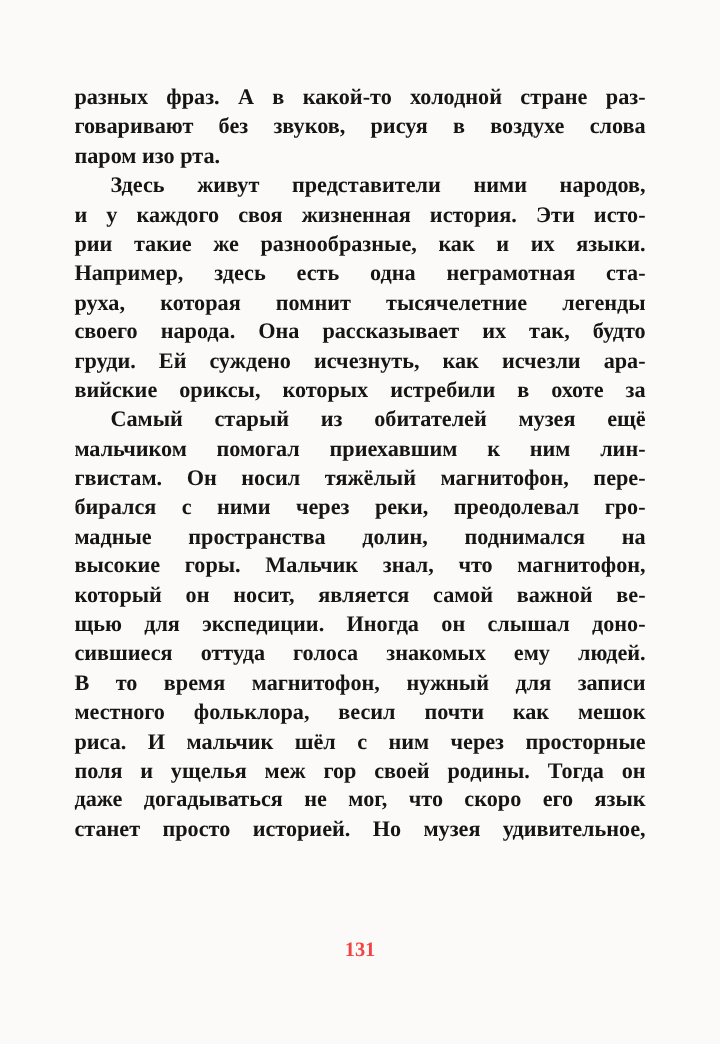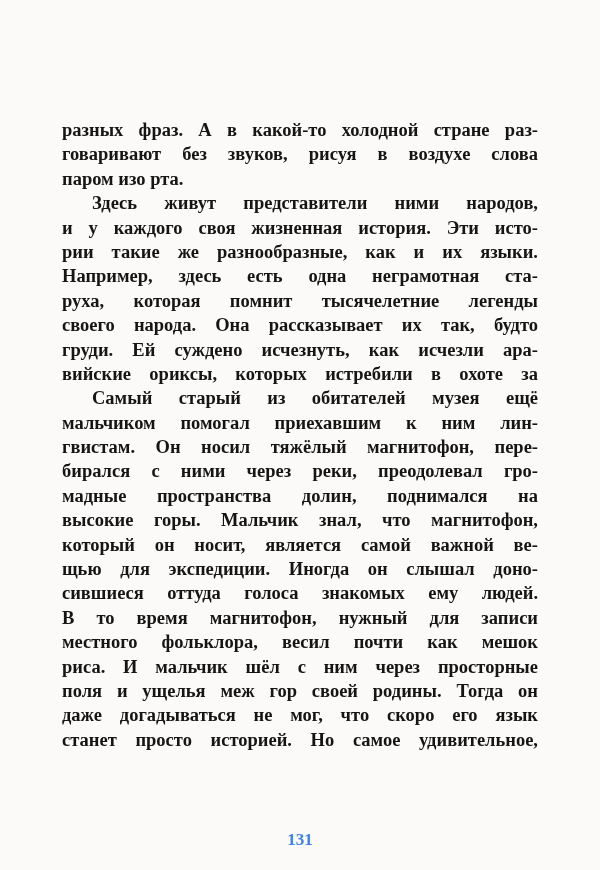--- a/index.html
+++ b/index.html
@@ -10,21 +10,20 @@
     background: #fbfaf8;
     overflow: hidden;
   }
   .page {
     position: relative;
     width: 600px;
     height: 640px;
     background: #fbfaf8;
     font-family: "Liberation Serif", "DejaVu Serif", serif;
     color: #171513;
-    margin-top: 48px;
   }
   .textblock {
     position: absolute;
     left: 62px;
     top: 70px;
     width: 476px;
   }
   .line {
     font-size: 18.5px;
     font-weight: 700;
@@ -43,21 +42,21 @@
     text-align-last: left;
   }
   .page-number {
     position: absolute;
     left: 0;
     top: 782px;
     width: 600px;
     text-align: center;
     font-size: 17px;
     font-weight: 700;
-    color: #3b82f6;
+    color: #ef4444;
   }
 </style>
 </head>
 <body>
 
 <div class="page">
   <div class="textblock">
       <div class="line">разных фраз. А в какой-то холодной стране раз-</div>
       <div class="line">говаривают без звуков, рисуя в воздухе слова</div>
       <div class="line para-last">паром изо рта.</div>
@@ -76,16 +75,16 @@
       <div class="line">мадные пространства долин, поднимался на</div>
       <div class="line">высокие горы. Мальчик знал, что магнитофон,</div>
       <div class="line">который он носит, является самой важной ве-</div>
       <div class="line">щью для экспедиции. Иногда он слышал доно-</div>
       <div class="line">сившиеся оттуда голоса знакомых ему людей.</div>
       <div class="line">В то время магнитофон, нужный для записи</div>
       <div class="line">местного фольклора, весил почти как мешок</div>
       <div class="line">риса. И мальчик шёл с ним через просторные</div>
       <div class="line">поля и ущелья меж гор своей родины. Тогда он</div>
       <div class="line">даже догадываться не мог, что скоро его язык</div>
-      <div class="line">станет просто историей. Но самое удивительное,</div>
+      <div class="line">станет просто историей. Но музея удивительное,</div>
     </div>
   <div class="page-number">131</div>
 </div>
 
 </body></html>

